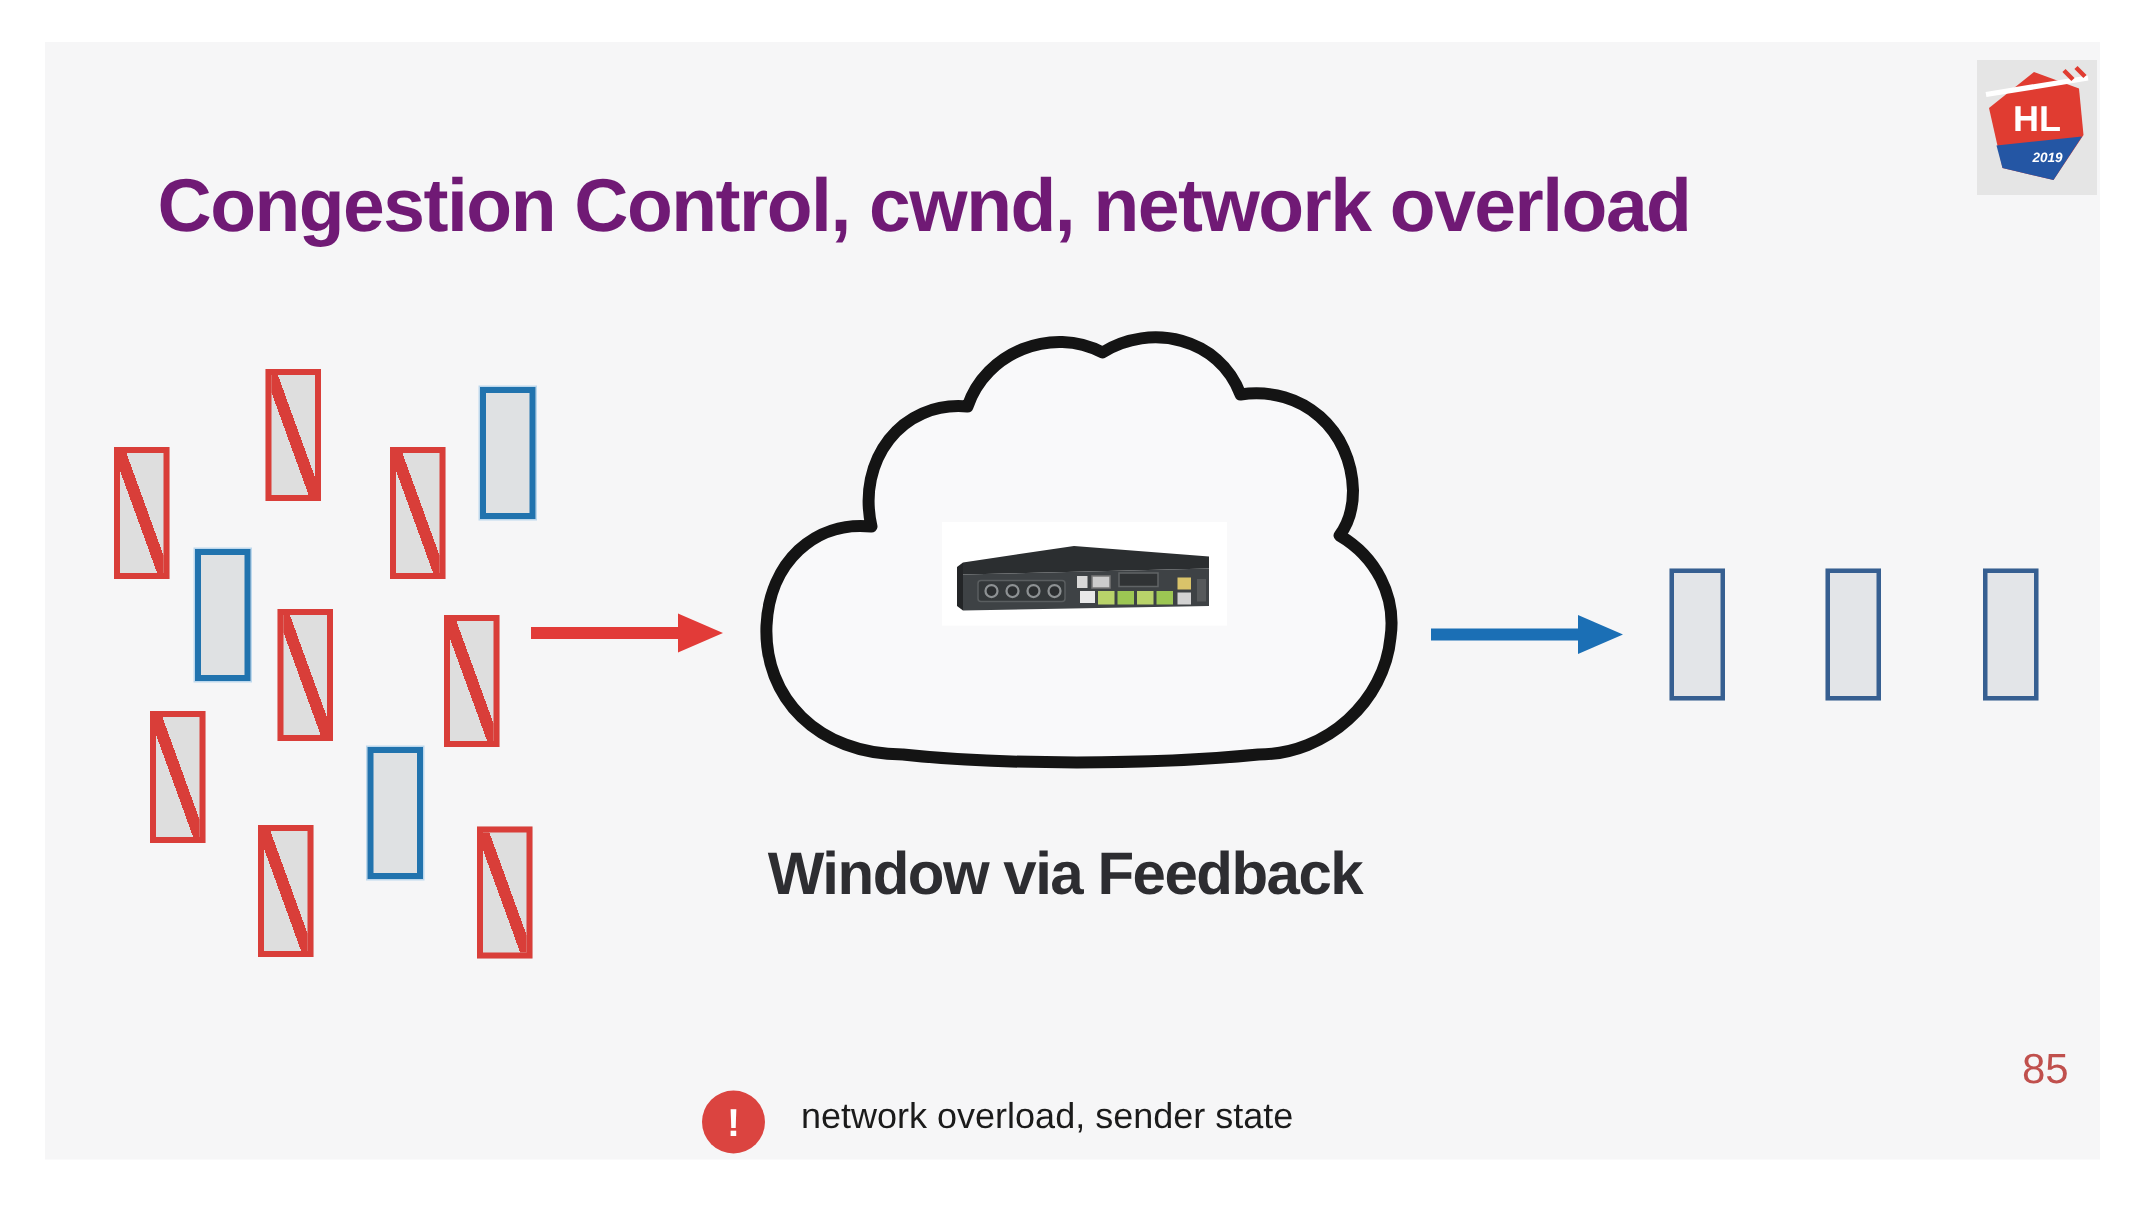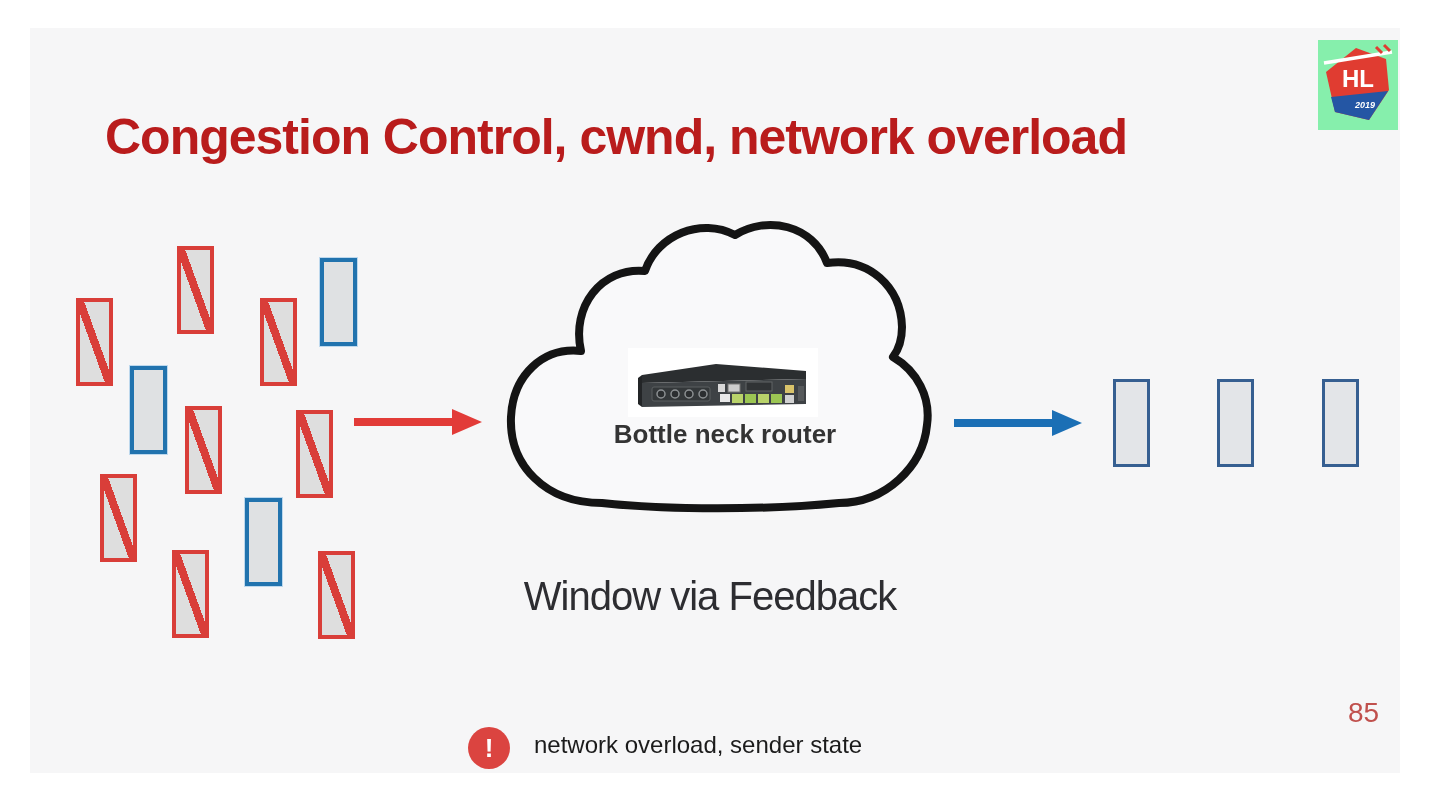--- a/index.html
+++ b/index.html
@@ -1,43 +1,43 @@
 <!DOCTYPE html>
 <html><head>
 <meta charset="utf-8">
 <style>
   html,body{margin:0;padding:0;background:#ffffff;}
   body{width:1430px;height:804px;position:relative;overflow:hidden;
        font-family:"Liberation Sans", sans-serif;}
   .slide{position:absolute;left:30px;top:28px;width:1370px;height:745px;background:#f6f6f7;}
 
   .title{position:absolute;left:75px;top:48px;width:1190px;
-         font-size:50px;font-weight:bold;letter-spacing:-1px;color:#b91c1c;margin-top:32px;}
+         font-size:50px;font-weight:bold;letter-spacing:-1px;color:#701a75;margin-top:32px;}
 
-  .logo-box{position:absolute;left:1288px;top:12px;width:80px;height:90px;background:#86efac;}
+  .logo-box{position:absolute;left:1288px;top:12px;width:80px;height:90px;background:#e5e5e5;}
 
   
   .packet{position:absolute;width:37px;height:88px;box-sizing:border-box;background:#dedfe0;}
   .packet.marked{border:4px solid #d93e39;
      background-image:linear-gradient(to bottom left,
         rgba(0,0,0,0) calc(50% - 4px), #d93e39 calc(50% - 4px),
         #d93e39 calc(50% + 4px), rgba(0,0,0,0) calc(50% + 4px));
      background-color:#dedede;}
   .packet.plain{border:4px solid #2173ae;background:#dfe1e3;box-shadow:0 0 0 1px rgba(120,180,225,.45);}
   .packet.received{border:3px solid #365f91;background:#e3e5e8;}
 
   .arrow{position:absolute;}
   .cloud{position:absolute;left:457px;top:185px;}
 
   .router-box{position:absolute;left:598px;top:320px;width:190px;height:69px;background:#ffffff;}
   .cloud-label{position:absolute;left:530px;top:391px;width:330px;text-align:center;
       font-size:26px;font-weight:bold;color:#343434;}
 
   .caption{position:absolute;left:370px;top:533px;width:620px;text-align:center;
-      font-size:40px;font-weight:normal;letter-spacing:-1px;color:#2d2d31;margin-top:13px;}
+      font-size:40px;font-weight:bold;letter-spacing:-1px;color:#2d2d31;}
 
   .alert-circle{position:absolute;left:438px;top:699px;width:42px;height:42px;border-radius:50%;
       background:#db4440;color:#ffffff;font-size:26px;font-weight:bold;
       display:flex;align-items:center;justify-content:center;}
   .footnote{position:absolute;left:504px;top:703px;font-size:24px;color:#1b1b1b;}
 
   .page-number{position:absolute;left:1318px;top:669px;font-size:28px;color:#c0504d;}
 </style>
 </head>
 <body>
@@ -111,21 +111,20 @@
       <rect x="104" y="46" width="11" height="9" fill="#b9d36a"></rect>
       <rect x="117" y="46" width="11" height="9" fill="#9cc653"></rect>
       <rect x="130" y="46" width="11" height="9" fill="#b9d36a"></rect>
       <rect x="143" y="46" width="11" height="9" fill="#9cc653"></rect>
       <rect x="118" y="34" width="26" height="9" fill="#303335" stroke="#606466" stroke-width="1"></rect>
       <rect x="157" y="37" width="9" height="8" fill="#d9c36a"></rect>
       <rect x="157" y="47" width="9" height="8" fill="#d2d2d2"></rect>
       <rect x="170" y="38" width="6" height="15" fill="#56595b"></rect>
     </svg>
   </div>
-  <div class="cloud-label">Bottle neck router</div>
 
   <svg class="arrow" style="left:922px;top:381px" width="132" height="28" viewBox="0 0 132 28">
     <line x1="2" y1="14" x2="102" y2="14" stroke="#1b6fb5" stroke-width="8"></line>
     <polygon points="100,1 130,14 100,27" fill="#1b6fb5"></polygon>
   </svg>
 
   <div class="caption">Window via Feedback</div>
 
   <div class="alert-circle">
     <span>!</span>

